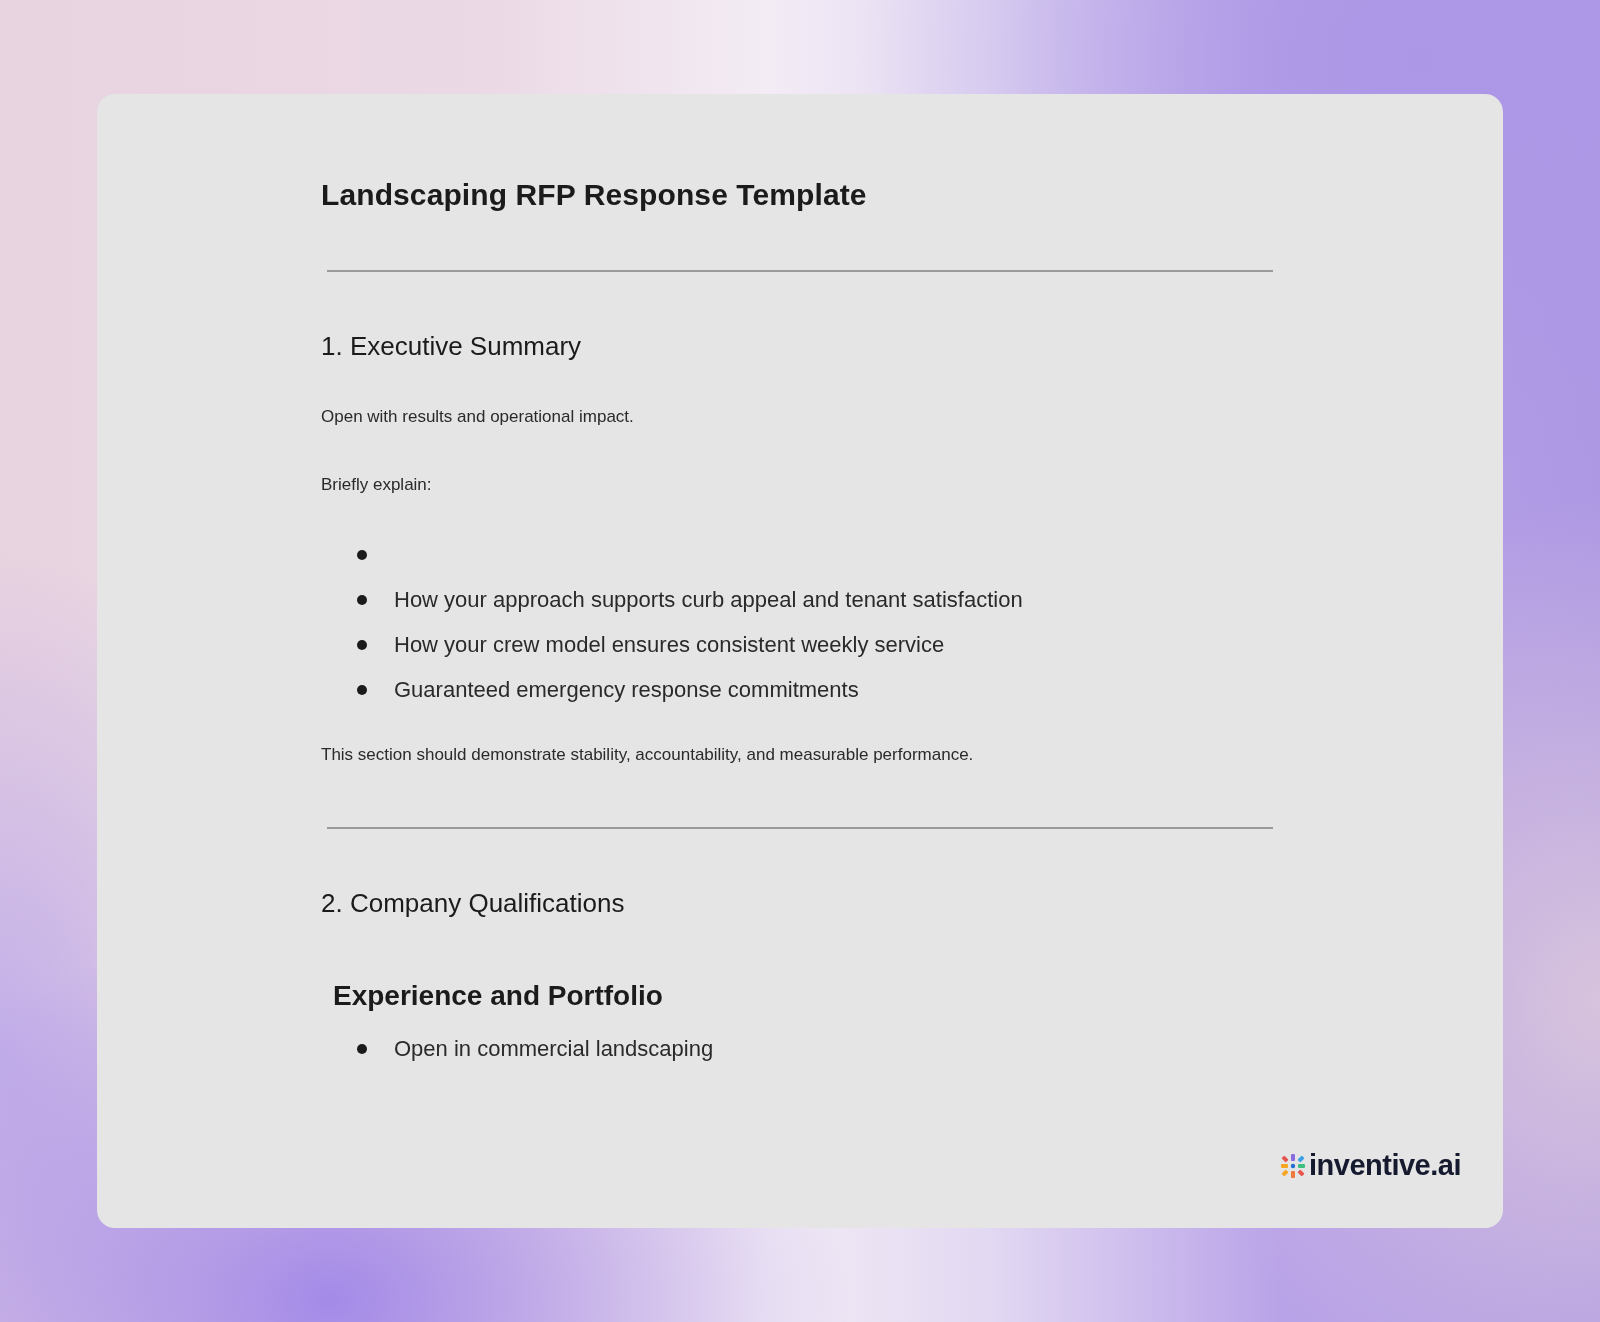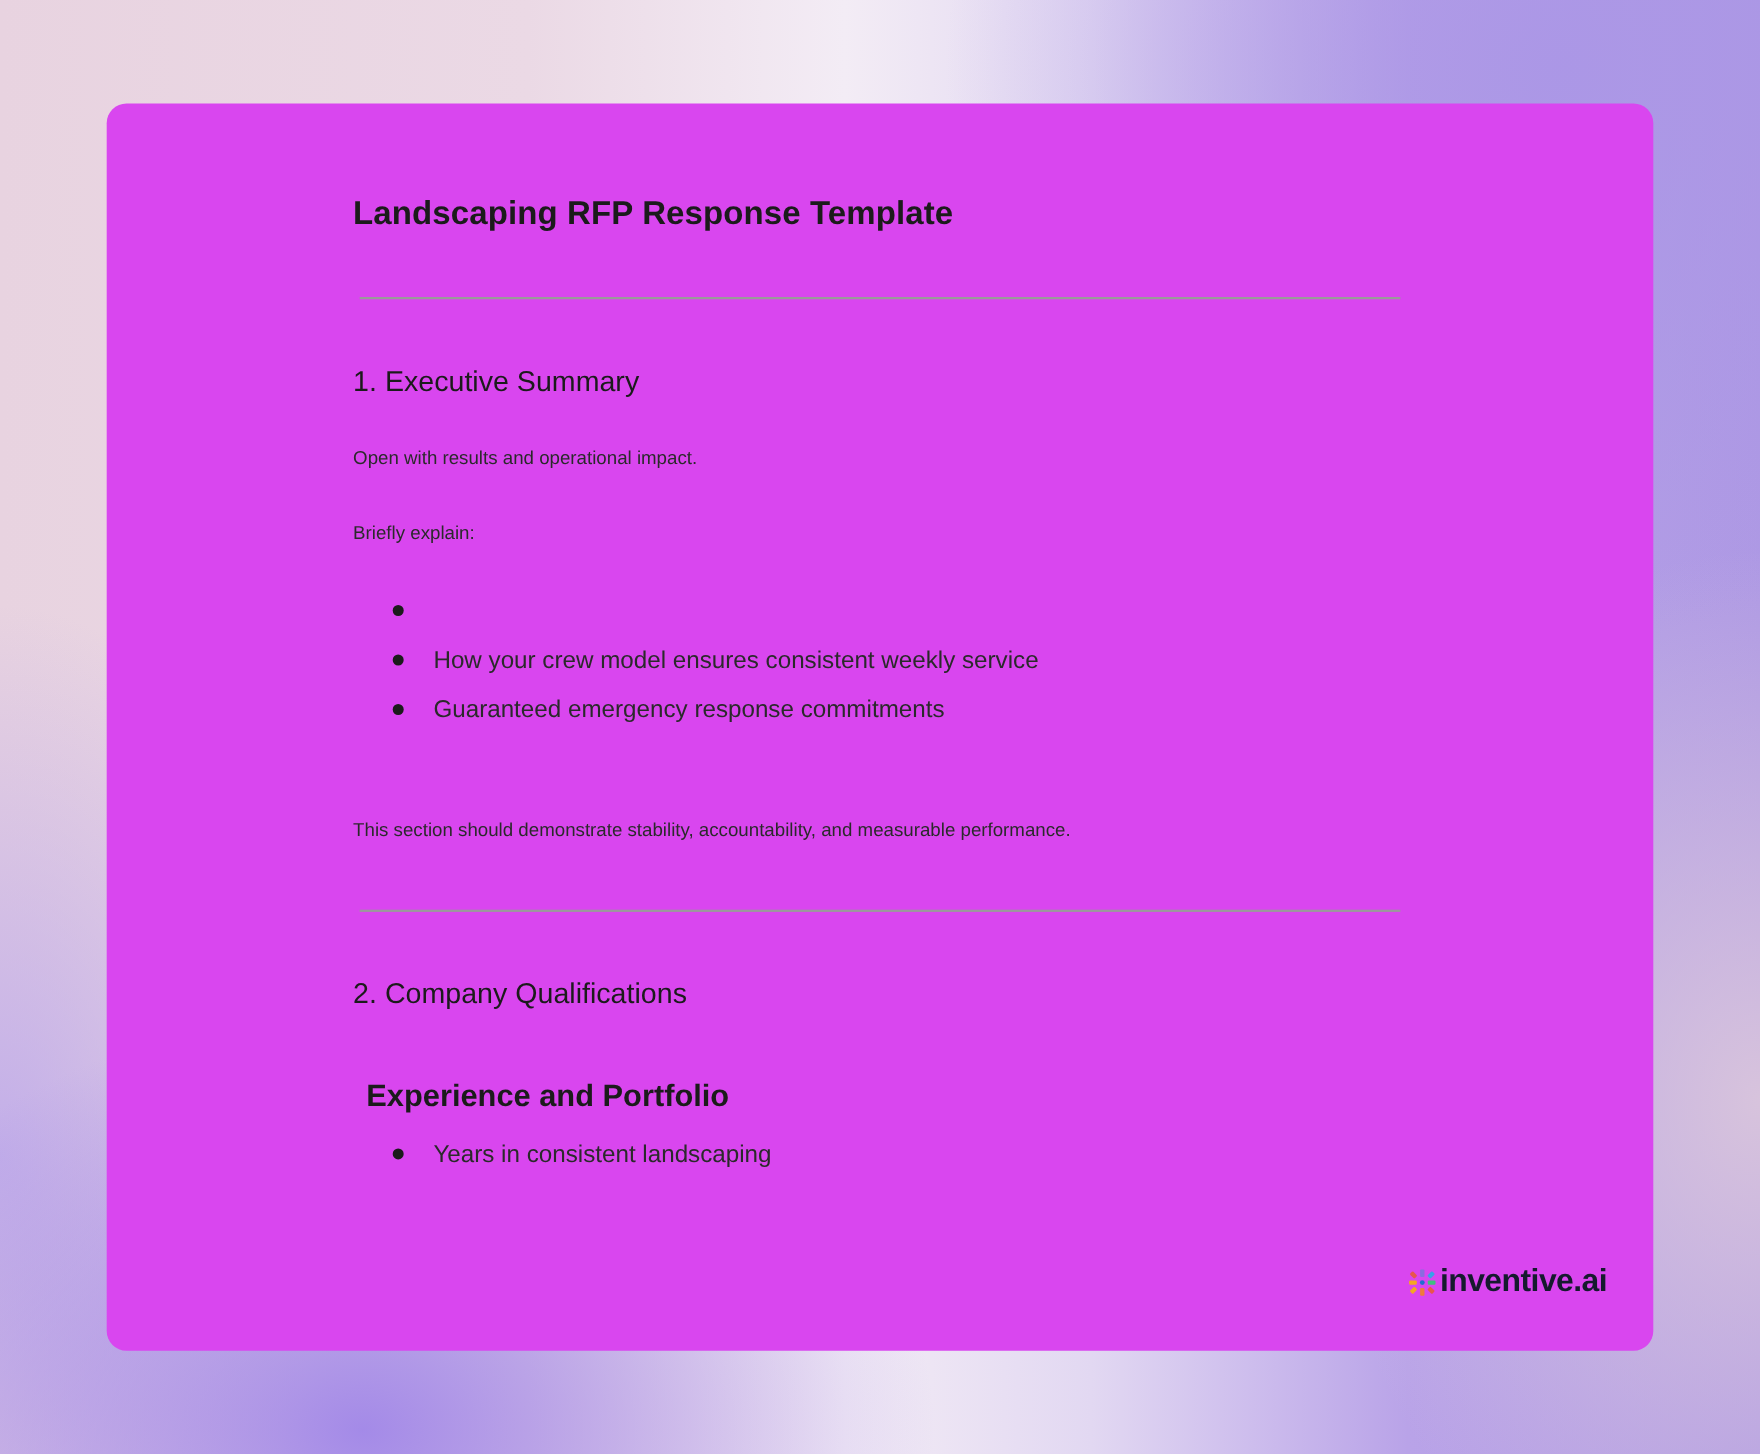--- a/index.html
+++ b/index.html
@@ -18,21 +18,21 @@
       radial-gradient(ellipse 300px 500px at 0px 1050px, rgba(185,165,235,0.8), rgba(185,165,235,0) 100%),
       radial-gradient(ellipse 400px 500px at 1600px 1000px, rgba(220,200,220,0.9), rgba(220,200,220,0) 100%),
       linear-gradient(90deg, #e8d3e0 0%, #ebd9e5 30%, #f3ecf5 48%, #e2d8f2 62%, #b9a3e8 80%, #ae99e4 100%);
   }
   .card {
     position: absolute;
     left: 97px;
     top: 94px;
     width: 1406px;
     height: 1134px;
-    background: #d946ef;
+    background: #e5e5e5;
     border-radius: 18px;
   }
   .doc {
     position: absolute;
     left: 224px;
     top: 0;
     width: 940px;
   }
   .doc-title {
     position: absolute;
@@ -139,40 +139,44 @@
     <p class="para" style="top:313px;">Open with results and operational impact.</p>
 
     <p class="para" style="top:381px;">Briefly explain:</p>
 
     <ul class="bullets" style="top:448px;">
       <li>
         <span class="bullet-dot"></span>
       </li>
       <li>
         <span class="bullet-dot"></span>
+        <span>How your approach supports curb appeal and tenant satisfaction</span>
+      </li>
+      <li>
+        <span class="bullet-dot"></span>
         <span>How your crew model ensures consistent weekly service</span>
       </li>
       <li>
         <span class="bullet-dot"></span>
         <span>Guaranteed emergency response commitments</span>
       </li>
     </ul>
 
     <p class="para" style="top:651px;">This section should demonstrate stability, accountability, and measurable performance.</p>
 
     <div class="divider" style="top:733px;"></div>
 
     <h2 class="h2" style="top:794px;">2. Company Qualifications</h2>
 
     <h3 class="h3" style="top:874px;">Experience and Portfolio</h3>
 
     <ul class="bullets" style="top:942px;">
       <li>
         <span class="bullet-dot"></span>
-        <span>Years in consistent landscaping</span>
+        <span>Open in commercial landscaping</span>
       </li>
     </ul>
   </div>
 
   <div class="logo">
     <span class="logo-mark">
       <svg width="26" height="26" viewBox="0 0 26 26">
         <rect x="11" y="1" width="4" height="7" rx="1" fill="#8b6be0"></rect>
         <rect x="18" y="11" width="7" height="4" rx="1" fill="#3fbf7f"></rect>
         <rect x="11" y="18" width="4" height="7" rx="1" fill="#f07a3b"></rect>

